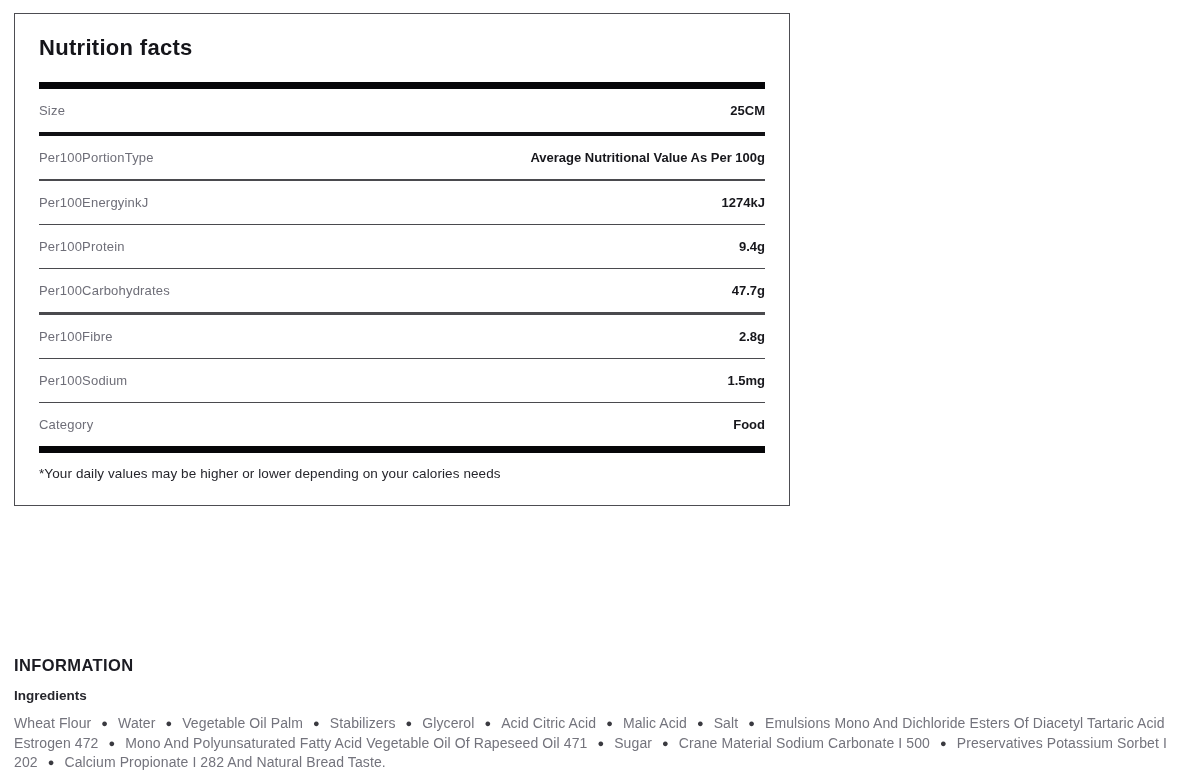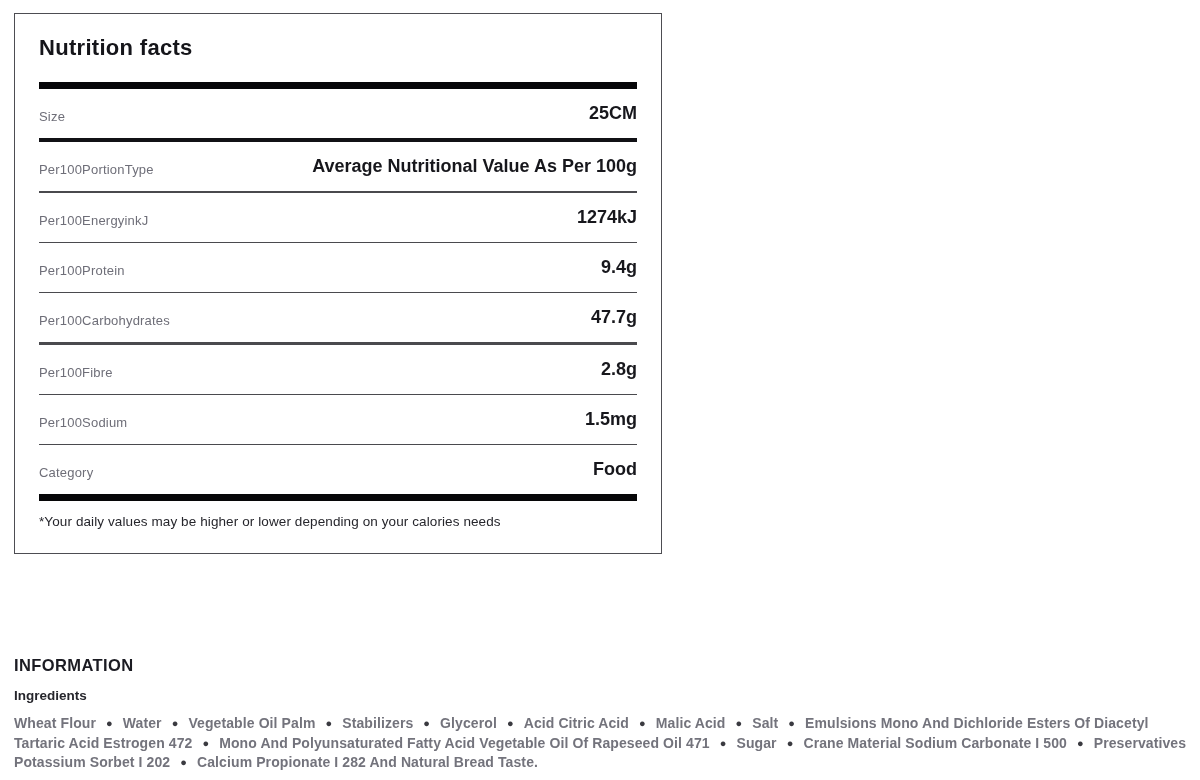--- a/index.html
+++ b/index.html
@@ -15,21 +15,21 @@
     height: 780px;
     background: #ffffff;
     overflow: hidden;
   }
 
   
   .facts-card {
     position: absolute;
     left: 14px;
     top: 13px;
-    width: 648px;
+    width: 776px;
     background: #ffffff;
     border: 1px solid #4d4d52;
     padding: 21px 24px 24px 24px;
   }
   .facts-title {
     font-size: 22px;
     font-weight: 800;
     letter-spacing: 0.3px;
     color: #15151a;
   }
@@ -51,21 +51,21 @@
     justify-content: space-between;
     align-items: flex-end;
     padding: 14px 0;
   }
   .fact-row .lbl {
     font-size: 13px;
     color: #6e6e78;
     letter-spacing: 0.2px;
   }
   .fact-row .val {
-    font-size: 18px;
+    font-size: 13px;
     font-weight: 700;
     color: #17171c;
     text-align: right;
   }
   .footnote {
     margin-top: 13px;
     font-size: 13.5px;
     color: #26262c;
     letter-spacing: 0.1px;
   }
@@ -88,21 +88,20 @@
     font-size: 13.5px;
     font-weight: 700;
     color: #26262c;
   }
   .ingredients {
     margin-top: 11px;
     font-size: 14px;
     line-height: 19.5px;
     color: #73737c;
     letter-spacing: 0.1px;
-    font-weight: bold;
   }
   .ingredients .bullet {
     display: inline-block;
     margin: 0 10px;
     color: #3a3a40;
     font-size: 11px;
     vertical-align: 1px;
   }
 </style>
 </head>

